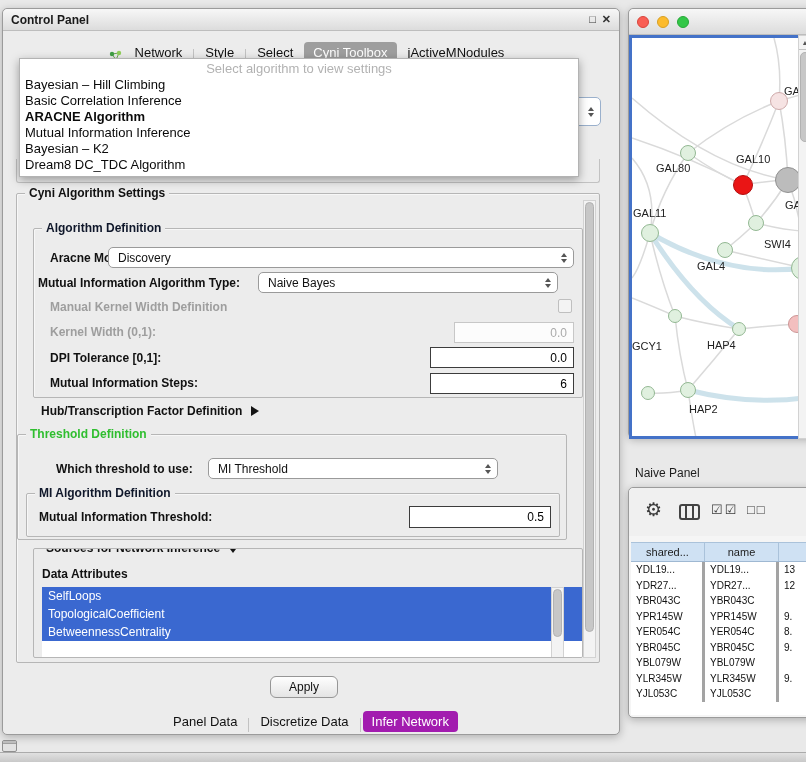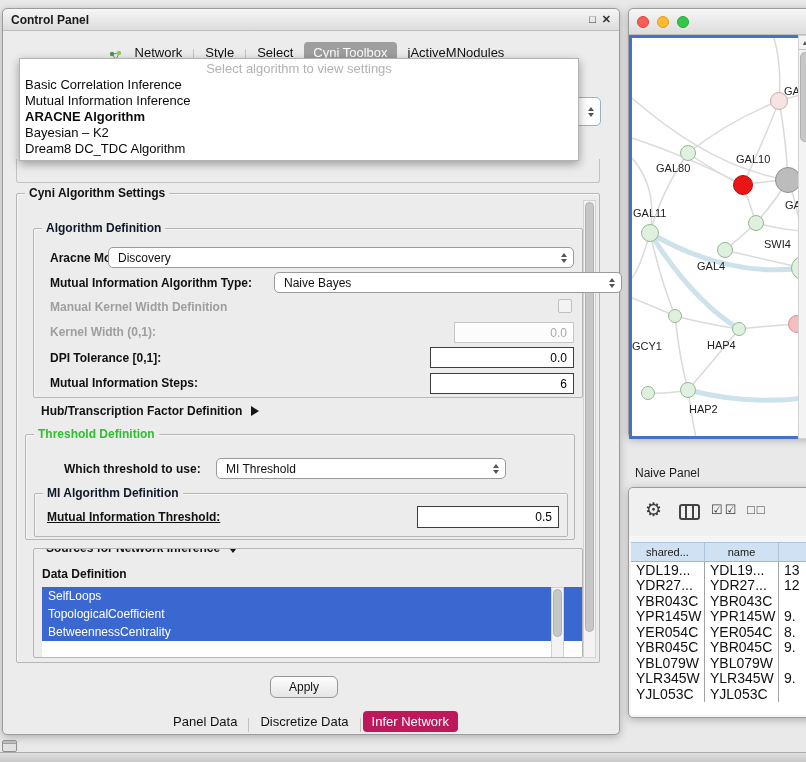--- a/index.html
+++ b/index.html
@@ -46,21 +46,21 @@
   .tri-d { display:inline-block; width:0; height:0; border-left:6px solid transparent; border-right:6px solid transparent; border-top:8px solid #141414; margin-left:7px; vertical-align:middle; }
 
   .attr-list { position:absolute; background:#fff; overflow:hidden; }
   .attr-item { height:18px; line-height:18px; background:#3a68d0; color:#fff; padding-left:6px; font-size:12px; white-space:nowrap; }
 
   .vscroll { position:absolute; background:#f3f3f3; border:1px solid #d2d2d2; }
   .vthumb { position:absolute; left:1px; right:1px; background:#c7c7c7; border:1px solid #b2b2b2; border-radius:6px; }
 
   .btn { position:absolute; border:1px solid #969696; border-radius:6px; background:linear-gradient(#fefefe,#e4e4e4); display:flex; align-items:center; justify-content:center; font-size:12px; color:#111; }
 
-  .tab.active2 { background:#be185d; color:#fff; border-radius:4px; }
+  .tab.active2 { background:#a21caf; color:#fff; border-radius:4px; }
 
   
   .tl { width:12px; height:12px; border-radius:50%; }
   .tl.r { background:#f95e54; border:1px solid #d8453c; }
   .tl.y { background:#fcbb2d; border:1px solid #d8a023; }
   .tl.g { background:#33c748; border:1px solid #27a838; }
   .canvas { position:absolute; left:0; top:26px; width:240px; height:404px; border:3px solid #4472c8; background:#fff; overflow:hidden; }
   .node { position:absolute; border-radius:50%; }
   .node.green { background:#e0f0df; border:1.5px solid #93b893; }
   .node.red { background:#ea1515; border:1.5px solid #b30f0f; }
@@ -69,21 +69,21 @@
   .node.pink2 { background:#f3bfbf; border:1.5px solid #cc9595; }
   .nlabel { position:absolute; font-size:11px; color:#222; white-space:nowrap; }
 
   
   .ttoolbar-icon { position:absolute; color:#3b3b3b; }
   .col-icon { position:absolute; width:21px; height:16px; border:2px solid #434343; border-radius:3px; display:flex; justify-content:space-evenly; }
   .col-icon i { width:2px; height:100%; background:#434343; }
   .thead { position:absolute; display:flex; background:#cfe1f3; border-top:1px solid #aac2da; border-bottom:1px solid #9fb8d2; }
   .th { display:flex; align-items:center; justify-content:center; font-size:11px; color:#1c1c1c; border-right:1px solid #aac2da; overflow:hidden; white-space:nowrap; }
   .trow { display:flex; height:15.5px; background:#fff; }
-  .tc { display:flex; align-items:center; padding-left:5px; font-size:14px; border-right:1px solid #a3a3a3; overflow:hidden; white-space:nowrap; }
+  .tc { display:flex; align-items:center; padding-left:5px; font-size:10px; border-right:3px solid #a3a3a3; overflow:hidden; white-space:nowrap; }
 
   .statusbar { position:absolute; left:0; top:752px; width:806px; height:10px; background:linear-gradient(#e0e0e0,#c9c9c9); border-top:1px solid #ababab; }
 </style>
 </head>
 <body>
 
 <div id="screen">
 
   <div class="window" style="left:2px;top:8px;width:618px;height:727px;">
     <div class="titlebar">
@@ -116,23 +116,24 @@
       <span class="spin">
           <i class="up"></i>
           <i class="dn"></i>
         </span>
     </div>
 
     <div style="position:absolute;left:13px;top:150px;width:584px;height:24px;border:1px solid #c2c2c2;border-top:none;border-radius:0 0 3px 3px;"></div>
 
     <div class="popup" style="left:16px;top:49px;width:560px;">
       <div class="ph">Select algorithm to view settings</div>
+      <div class="opt">Bayesian – Hill Climbing</div>
       <div class="opt">Basic Correlation Inference</div>
+      <div class="opt sel">ARACNE Algorithm</div>
       <div class="opt">Mutual Information Inference</div>
-      <div class="opt sel">ARACNE Algorithm</div>
       <div class="opt">Bayesian – K2</div>
       <div class="opt">Dream8 DC_TDC Algorithm</div>
     </div>
 
     <div class="gb" style="left:13px;top:184px;width:584px;height:470px;">
       <span class="gb-title">Cyni Algorithm Settings</span>
 
       <div class="vscroll" style="right:3px;top:6px;width:13px;height:458px;">
         <div class="vthumb" style="top:1px;height:430px;"></div>
       </div>
@@ -142,22 +143,22 @@
 
         <span class="lbl" style="left:16px;top:22px;">Aracne Mode:</span>
         <div class="combo" style="left:74px;top:18px;width:466px;height:21px;">
           <span>Discovery</span>
           <span class="spin">
               <i class="up"></i>
               <i class="dn"></i>
             </span>
         </div>
 
-        <span class="lbl" style="left:16px;top:47px;">Mutual Information Algorithm Type:</span>
-        <div class="combo" style="left:240px;top:43px;width:348px;height:21px;">
+        <span class="lbl" style="left:4px;top:47px;">Mutual Information Algorithm Type:</span>
+        <div class="combo" style="left:224px;top:43px;width:300px;height:21px;">
           <span>Naive Bayes</span>
           <span class="spin">
               <i class="up"></i>
               <i class="dn"></i>
             </span>
         </div>
 
         <span class="lbl dis" style="left:16px;top:71px;">Manual Kernel Width Definition</span>
         <div class="checkbox" style="left:524px;top:70px;"></div>
 
@@ -175,47 +176,47 @@
         <div class="tfield on" style="left:396px;top:144px;width:144px;height:21px;">
           <span>6</span>
         </div>
       </div>
 
       <div style="position:absolute;left:24px;top:210px;display:flex;align-items:center;">
         <span class="lbl" style="position:static;">Hub/Transcription Factor Definition</span>
         <span class="tri-r"></span>
       </div>
 
-      <div class="gb" style="left:8px;top:240px;width:550px;height:106px;">
+      <div class="gb" style="left:0;top:240px;width:550px;height:106px;">
         <span class="gb-title t-green">Threshold Definition</span>
 
         <span class="lbl" style="left:38px;top:27px;">Which threshold to use:</span>
         <div class="combo" style="left:190px;top:23px;width:290px;height:21px;">
           <span>MI Threshold</span>
           <span class="spin">
               <i class="up"></i>
               <i class="dn"></i>
             </span>
         </div>
 
         <div class="gb" style="left:8px;top:58px;width:534px;height:44px;">
           <span class="gb-title t-blue">MI Algorithm Definition</span>
-          <span class="lbl" style="left:12px;top:16px;text-decoration:underline;">Mutual Information Threshold:</span>
+          <span class="lbl" style="left:12px;top:16px;">Mutual Information Threshold:</span>
           <div class="tfield on" style="left:382px;top:12px;width:142px;height:22px;">
             <span>0.5</span>
           </div>
         </div>
       </div>
 
       <div class="gb" style="left:16px;top:354px;width:550px;height:110px;overflow:hidden;box-shadow:none;">
         <span class="gb-title" style="display:flex;align-items:center;">
           <span>Sources for Network Inference</span>
           <span class="tri-d"></span>
         </span>
-        <span class="lbl" style="left:8px;top:18px;">Data Definition</span>
+        <span class="lbl" style="left:8px;top:18px;">Data Attributes</span>
 
         <div class="attr-list" style="left:8px;top:38px;width:593px;height:76px;">
           <div class="attr-item">SelfLoops</div>
           <div class="attr-item">TopologicalCoefficient</div>
           <div class="attr-item">BetweennessCentrality</div>
         </div>
         <div class="vscroll" style="left:517px;top:38px;width:13px;height:76px;">
           <div class="vthumb" style="top:1px;height:48px;"></div>
         </div>
       </div>

